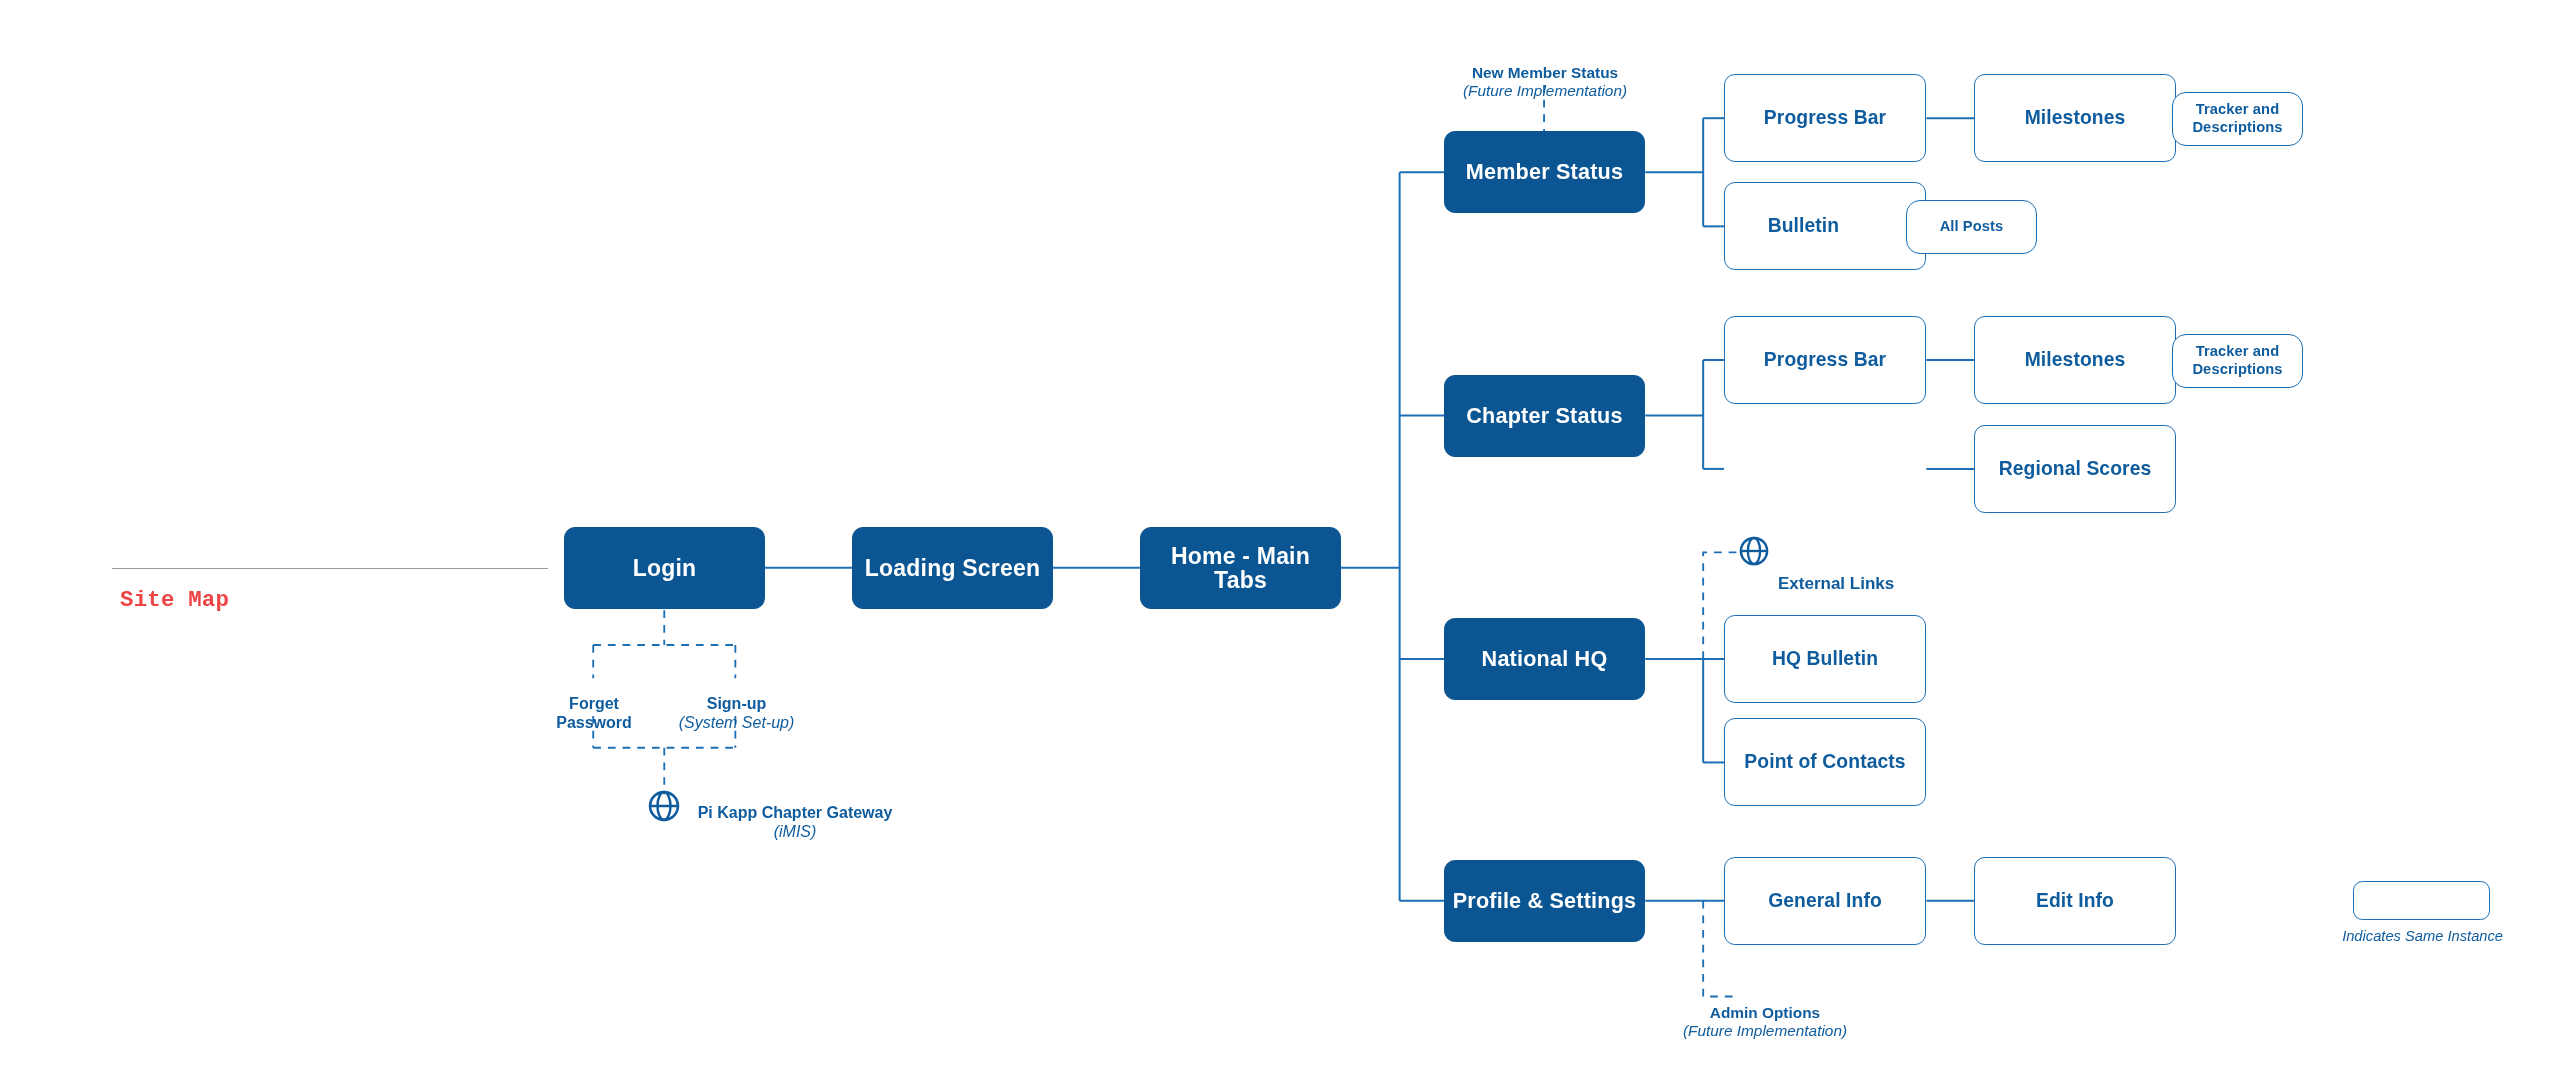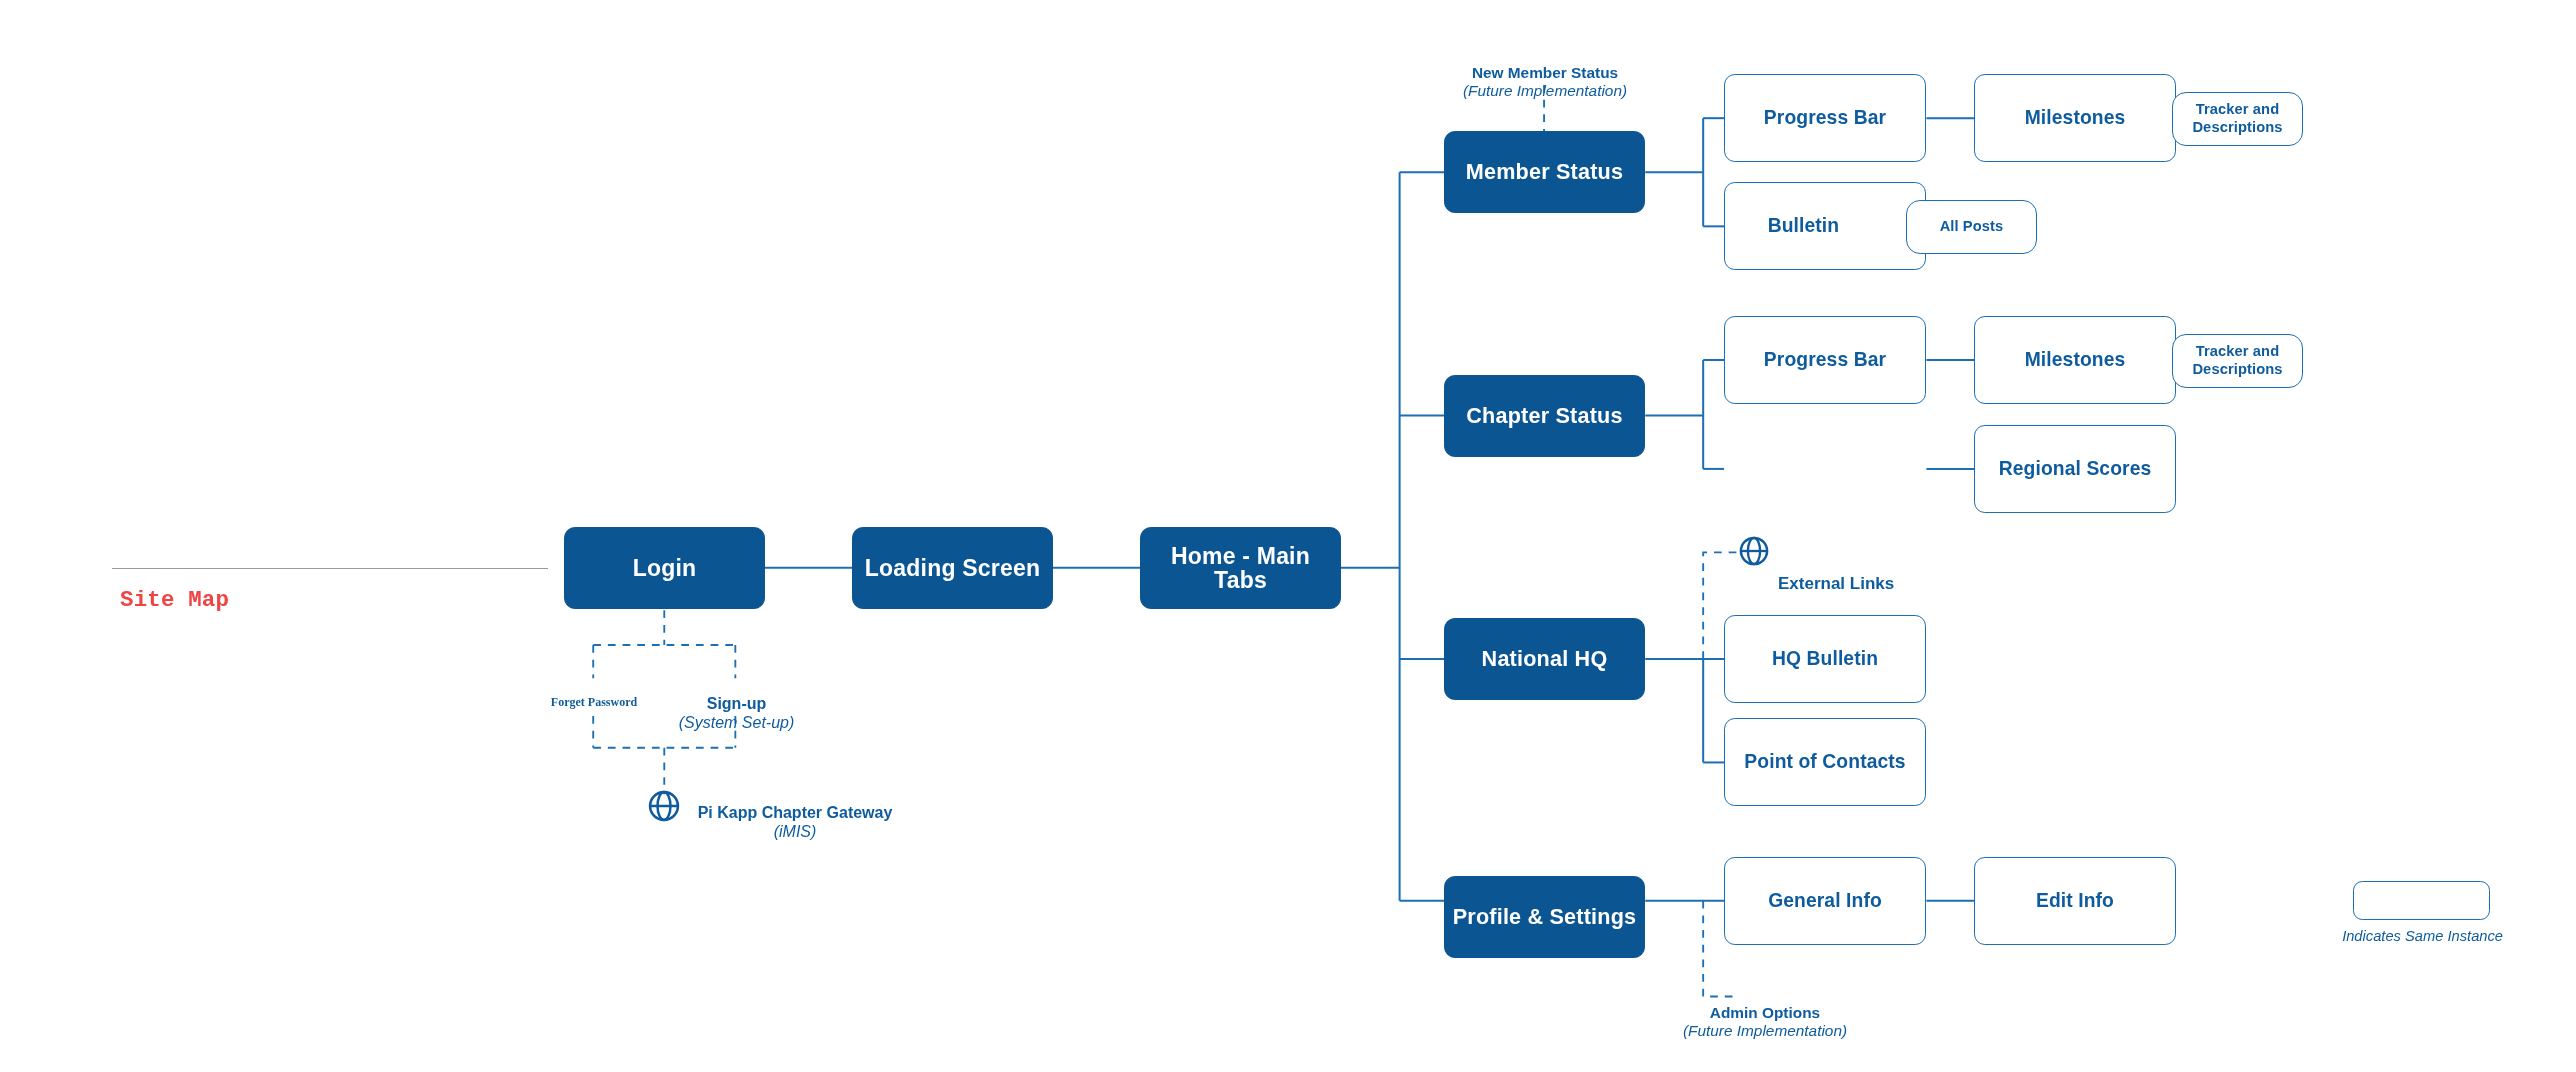--- a/index.html
+++ b/index.html
@@ -105,21 +105,21 @@
   </div>
 
   <div class="node filled" style="left:852px;top:527px;width:201px;height:82px;">
     <span class="t-xl">Loading Screen</span>
   </div>
 
   <div class="node filled" style="left:1140px;top:527px;width:201px;height:82px;">
     <span class="t-xl">Home - Main Tabs</span>
   </div>
 
-  <div class="flabel" style="left:539px;top:663px;width:110px;font-size:12px;font-family:Liberation Serif, serif;">
+  <div class="flabel" style="left:539px;top:663px;width:110px;font-size:16px;">
     <span>Forget</span>
     <span>Password</span>
   </div>
 
   <div class="flabel" style="left:653px;top:663px;width:167px;font-size:16px;">
     <span>Sign-up</span>
     <span class="it">(System Set-up)</span>
   </div>
 
   <div class="globe" style="left:647px;top:789px;width:34px;height:34px;">
@@ -207,21 +207,21 @@
   </div>
 
   <div class="node outline" style="left:1724px;top:615px;width:202px;height:88px;">
     <span class="t-md">HQ Bulletin</span>
   </div>
 
   <div class="node outline" style="left:1724px;top:718px;width:202px;height:88px;">
     <span class="t-md">Point of Contacts</span>
   </div>
 
-  <div class="node filled" style="left:1444px;top:860px;width:201px;height:82px;margin-top:16px;">
+  <div class="node filled" style="left:1444px;top:860px;width:201px;height:82px;">
     <span class="t-lg">Profile &amp; Settings</span>
   </div>
 
   <div class="node outline" style="left:1724px;top:857px;width:202px;height:88px;">
     <span class="t-md">General Info</span>
   </div>
 
   <div class="node outline" style="left:1974px;top:857px;width:202px;height:88px;">
     <span class="t-md">Edit Info</span>
   </div>

